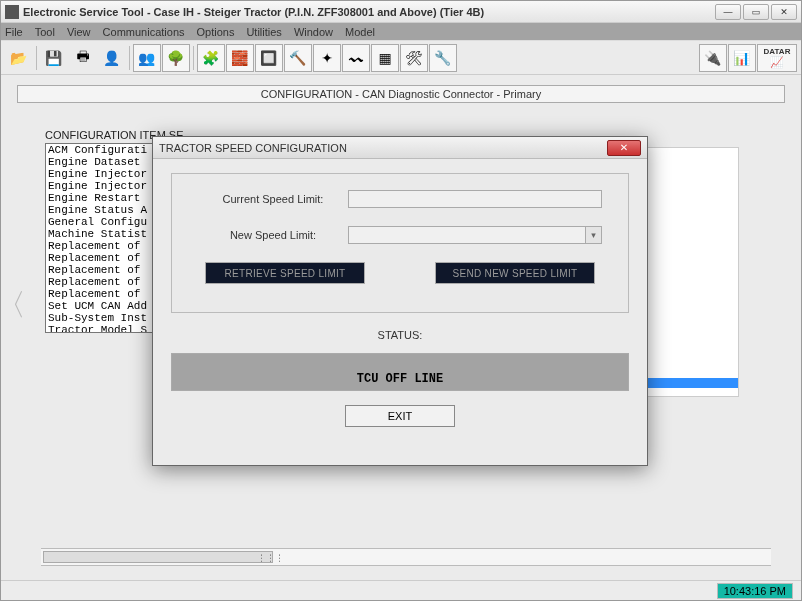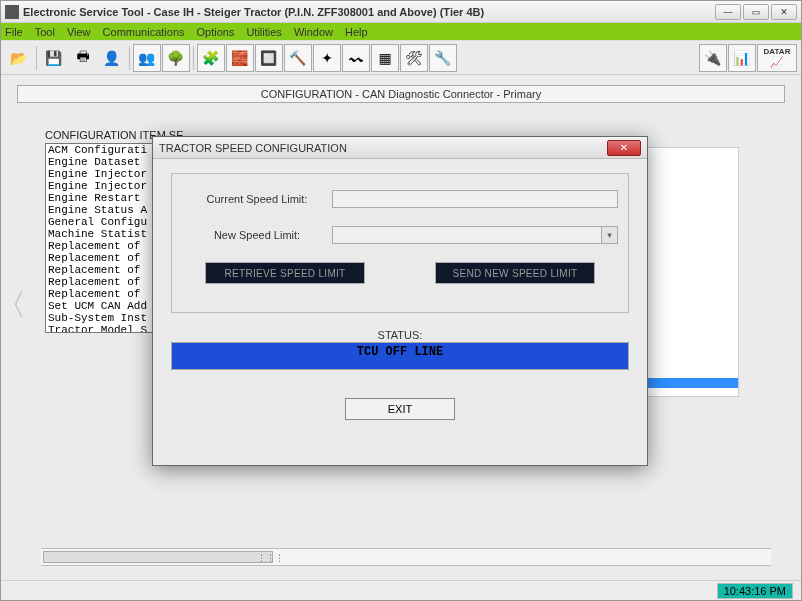--- a/index.html
+++ b/index.html
@@ -2,21 +2,21 @@
 <html><head>
 <meta charset="utf-8">
 <style>
   * { box-sizing: border-box; margin: 0; padding: 0; }
   body { font-family: Tahoma, "Segoe UI", sans-serif; font-size: 11px; background: #fff; width: 802px; height: 601px; overflow: hidden; position: relative; }
   .window { width: 802px; height: 601px; border: 1px solid #999; background: #f0f0f0; display: flex; flex-direction: column; }
   .titlebar { height: 22px; background: linear-gradient(#f8f8f8,#e4e4e4); display: flex; align-items: center; padding: 0 4px; border-bottom: 1px solid #ccc; }
   .titlebar-icon { width: 14px; height: 14px; background: #555; margin-right: 4px; }
   .titlebar-text { flex: 1; font-size: 11px; color: #333; font-weight: bold; }
   .win-btn { width: 26px; height: 16px; border: 1px solid #aaa; background: linear-gradient(#fafafa,#e0e0e0); margin-left: 2px; display: flex; align-items: center; justify-content: center; font-size: 9px; color: #333; border-radius: 2px; }
-  .menubar { height: 18px; background: #84cc16; display: flex; align-items: center; padding: 0 4px; border-bottom: 1px solid #ddd; }
+  .menubar { height: 18px; background: #a3a3a3; display: flex; align-items: center; padding: 0 4px; border-bottom: 1px solid #ddd; }
   .menubar span { margin-right: 12px; font-size: 11px; color: #333; }
   .toolbar { height: 34px; background: #ebebeb; display: flex; align-items: center; padding: 0 4px; border-bottom: 1px solid #ccc; gap: 0; }
   .tbtn { width: 28px; height: 28px; border: 1px solid transparent; display: flex; align-items: center; justify-content: center; font-size: 14px; }
   .tbtn.framed { border: 1px solid #aaa; background: #f6f6f6; }
   .tbtn + .tbtn { margin-left: 1px; }
   .tsep { width: 1px; height: 24px; background: #bbb; margin: 0 3px; }
   .content { flex: 1; background: #ebebeb; position: relative; padding: 6px; }
   .hdrbar { margin: 4px 10px 0 10px; height: 18px; border: 1px solid #aaa; background: #f4f4f4; display: flex; align-items: center; justify-content: center; font-size: 11px; color: #333; }
   .panelwrap { position: absolute; left: 44px; top: 54px; }
   .panelwrap .lbl { font-size: 11px; color: #222; margin-bottom: 2px; }
@@ -29,31 +29,31 @@
   .bottomarea .grip { position: absolute; left: 216px; top: 4px; font-size: 9px; color: #666; }
   .arrowleft { position: absolute; left: -2px; top: 210px; width: 24px; height: 40px; display:flex; align-items:center; justify-content:center; font-size: 30px; color: #bbb; }
   .statusbar { height: 20px; background: #ececec; border-top: 1px solid #ccc; display: flex; align-items: center; justify-content: flex-end; padding: 0 8px; font-size: 11px; }
   .statusbar .cell { border: 1px solid #bbb; padding: 1px 6px; background: #14b8a6; }
 
   
   .modal { position: absolute; left: 152px; top: 136px; width: 496px; height: 330px; background: #ebebeb; border: 1px solid #666; box-shadow: 0 4px 20px rgba(0,0,0,0.45); text-align: center; }
   .modal .mtitle { height: 22px; background: linear-gradient(#f4f4f4,#dcdcdc); border-bottom: 1px solid #bbb; display: flex; align-items: center; padding: 0 6px; font-size: 11px; color: #333; }
   .modal .mclose { margin-left: auto; width: 34px; height: 16px; background: linear-gradient(#e57373,#c93030); border: 1px solid #8a1f1f; border-radius: 2px; color: #fff; display: flex; align-items: center; justify-content: center; font-size: 10px; }
   .modal .mbody { position: relative; padding: 14px 18px; }
-  .grouptop { border: 1px solid #bbb; background: #eaeaea; height: 140px; position: relative; padding: 16px 10px; }
+  .grouptop { border: 1px solid #bbb; background: #eaeaea; height: 140px; position: relative; padding: 16px 26px; }
   .row { display: flex; align-items: center; margin-bottom: 18px; }
   .row .lab { width: 150px; font-size: 11px; color: #333; }
   .row .fld { flex: 1; height: 18px; border: 1px solid #aaa; background: #f0f0f0; }
   .row .combo { display:flex; }
   .row .combo .arrow { width: 16px; border-left: 1px solid #aaa; display:flex; align-items:center; justify-content:center; font-size:9px; color:#666; background:#e4e4e4;}
   .btnrow { display: flex; gap: 70px; justify-content: center; margin-top: 8px; }
   .gbtn { width: 160px; height: 22px; border: 1px solid #aaa; background: #0f172a; color: #9a9a9a; font-size: 10px; display: flex; align-items: center; justify-content: center; letter-spacing: .3px;}
   .statuslbl { margin-top: 16px; font-size: 11px; color: #333; }
-  .statusbox { margin-top: 1px; height: 28px; border: 1px solid #aaa; background: #1d4ed8; padding: 2px 4px; font-family: "Courier New", monospace; font-size: 12px; font-weight: bold; }
-  .exitrow { display: flex; justify-content: center; margin-top: 28px; }
+  .statusbox { margin-top: 12px; height: 28px; border: 1px solid #aaa; background: #a3a3a3; padding: 18px 4px; font-family: "Courier New", monospace; font-size: 12px; font-weight: bold; }
+  .exitrow { display: flex; justify-content: center; margin-top: 14px; }
   .exitbtn { width: 110px; height: 22px; border: 1px solid #888; background: #f2f2f2; font-size: 11px; display:flex; align-items:center; justify-content:center; }
 </style>
 </head>
 <body>
 
 <div class="window">
   <div class="titlebar">
     <div class="titlebar-icon"></div>
     <div class="titlebar-text">Electronic Service Tool - Case IH - Steiger Tractor (P.I.N. ZFF308001 and Above) (Tier 4B)</div>
     <div class="win-btn">—</div>
@@ -62,21 +62,21 @@
   </div>
 
   <div class="menubar">
     <span>File</span>
     <span>Tool</span>
     <span>View</span>
     <span>Communications</span>
     <span>Options</span>
     <span>Utilities</span>
     <span>Window</span>
-    <span>Help</span>
+    <span>Model</span>
   </div>
 
   <div class="toolbar">
     <div class="tbtn">📂</div>
     <div class="tsep"></div>
     <div class="tbtn">💾</div>
     <div class="tbtn">🖶</div>
     <div class="tbtn">👤</div>
     <div class="tsep"></div>
     <div class="tbtn framed">👥</div>

